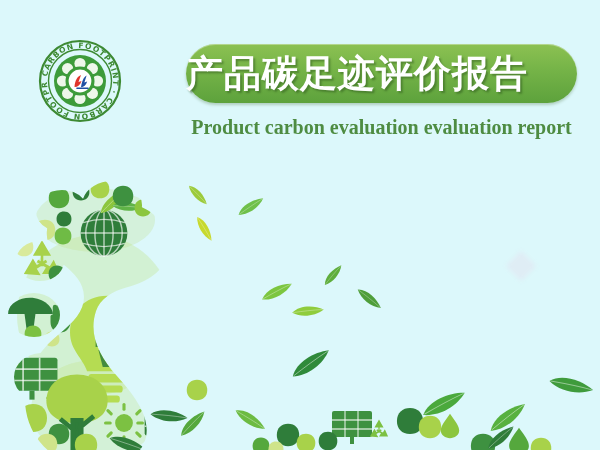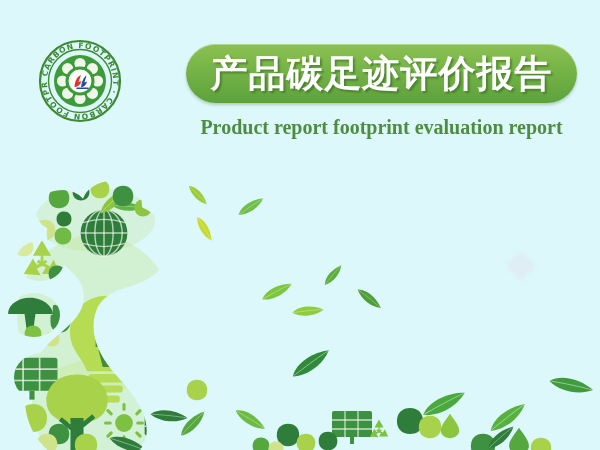--- a/index.html
+++ b/index.html
@@ -59,21 +59,20 @@
     left: 186px;
     top: 44px;
     width: 391px;
     height: 59px;
     border-radius: 30px;
     background: linear-gradient(180deg, #8cc152 0%, #76b448 42%, #5da23c 100%);
     box-shadow: 0 2px 3px rgba(60, 100, 40, 0.28),
                 inset 0 1px 0 rgba(255,255,255,0.35);
     display: flex;
     align-items: center;
-    justify-content: center;
   }
   .title-text {
     font-family: "DejaVu Sans", "Liberation Sans", sans-serif;
     font-size: 37px;
     font-weight: bold;
     letter-spacing: 1px;
     color: #ffffff;
     text-shadow: 2px 2px 2px rgba(40, 80, 25, 0.45);
     white-space: nowrap;
     line-height: 1;
@@ -143,21 +142,21 @@
           <path d="M44,49.2 C45,43 46.5,39.5 49.6,37.6 L47.4,44.5 L50.2,43.6 C48.8,47.4 47,49 44,49.2 Z" fill="#1f4fa3"></path>
           <path d="M40,50.3 L51,50.3" stroke="#1f4fa3" stroke-width="1.6" stroke-linecap="round"></path>
         </g>
       </svg>
     </div>
 
     <div class="title-pill">
       <span class="title-text">产品碳足迹评价报告</span>
     </div>
 
-    <div class="subtitle">Product report footprint evaluation report</div>
+    <div class="subtitle">Product carbon evaluation evaluation report</div>
   </div>
 
   <div class="illustration">
     <svg viewBox="0 0 600 285" width="600" height="285" xmlns="http://www.w3.org/2000/svg">
       <defs>
 
         <symbol id="leafSym" viewBox="0 0 40 16">
           <path d="M1,13 C8,2 26,-1 39,2 C30,12 14,17 1,13 Z" fill="currentColor"></path>
           <path d="M2,12.6 C13,9 26,5 38,2.3" stroke="#ffffff" stroke-opacity="0.45" stroke-width="0.8" fill="none"></path>
         </symbol>

